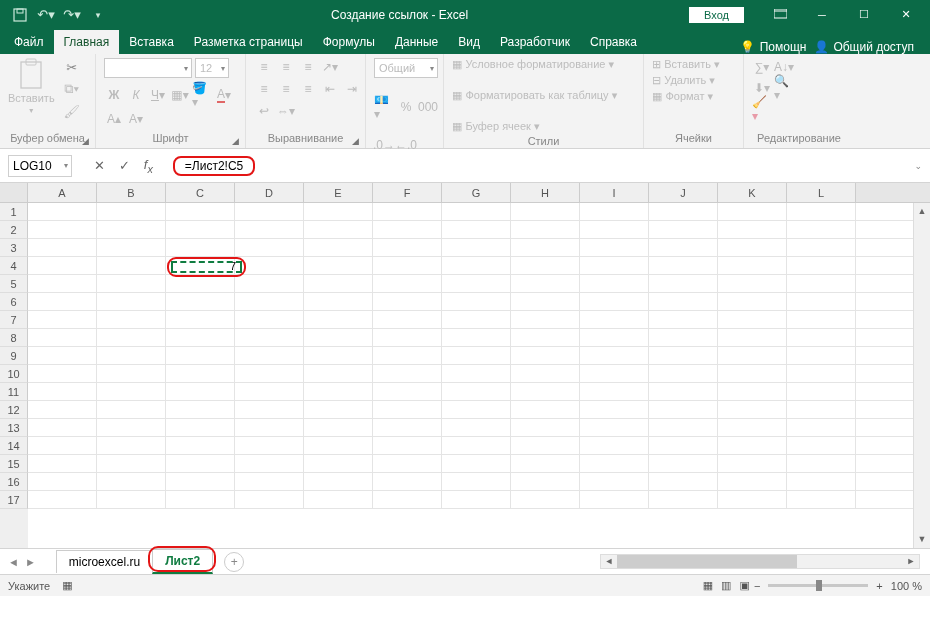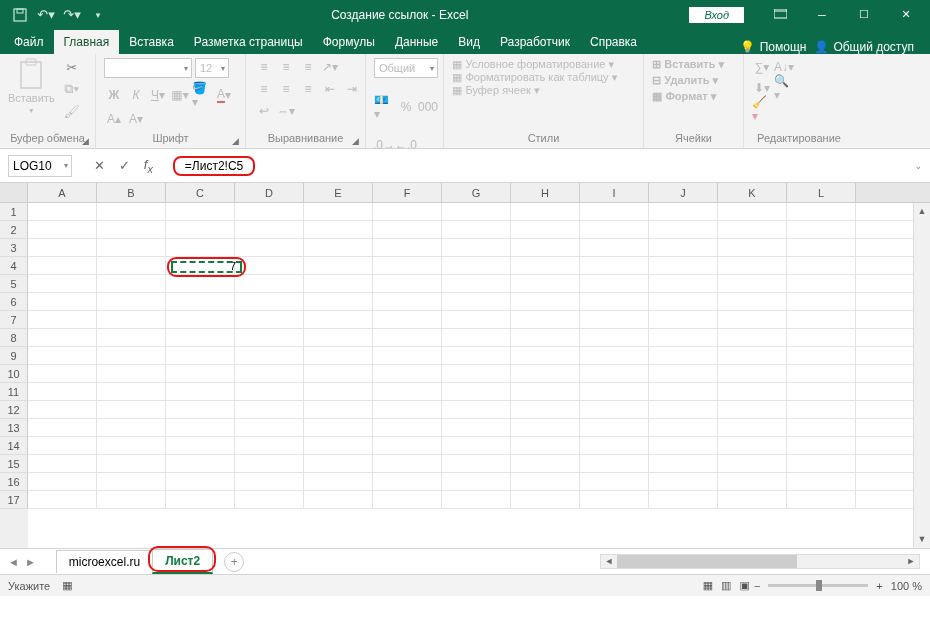--- a/index.html
+++ b/index.html
@@ -3,21 +3,21 @@
 <meta charset="utf-8">
 <style>
 * { box-sizing: border-box; margin: 0; padding: 0; font-family: "Segoe UI", Tahoma, sans-serif; }
 body { width: 930px; height: 630px; background: #fff; overflow: hidden; font-size: 12px; }
 
 .titlebar { height: 29px; background: #0b6a47; display: flex; align-items: center; color: #fff; }
 .qat { display: flex; align-items: center; gap: 2px; padding-left: 8px; }
 .qat-btn { width: 24px; height: 22px; display: flex; align-items: center; justify-content: center; color: #cde9dc; font-size: 13px; }
 .title-text { flex: 1; text-align: center; font-size: 12px; color: #fff; }
 .win-controls { display: flex; align-items: center; gap: 2px; padding-right: 4px; }
-.login-btn { background: #fff; color: #0b6a47; padding: 1px 14px; font-size: 11px; margin-right: 14px; border:1px solid #fff;font-style:italic; }
+.login-btn { background: #fff; color: #0b6a47; padding: 1px 14px; font-size: 11px; margin-right: 14px; border:1px solid #fff; }
 .win-btn { width: 40px; height: 22px; display: flex; align-items: center; justify-content: center; color: #fff; font-size: 11px; }
 
 .ribbon-tabs { height: 25px; background: #0b6a47; display: flex; align-items: flex-end; padding-left: 4px; }
 .tab { padding: 5px 10px 5px; color: #fff; font-size: 12px; cursor: default; }
 .tab.active { background: #f3f3f3; color: #14532d; }
 .tab.file { color:#fff; }
 .tab-spacer { flex:1; }
 .tab-right { display:flex; align-items:center; gap:8px; padding-right:16px; color:#fff; }
 .tab-right-item { display:flex; align-items:center; gap:4px; font-size:12px; }
 
@@ -221,30 +221,30 @@
         </div>
       <div class="icon-row">
           <div class="mini-btn">.0→</div>
           <div class="mini-btn">←.0</div>
         </div>
     </div>
     <div class="group-label"><span>Число</span><span class="launcher">◢</span></div>
   </div>
 
   <div class="group" style="width:200px;">
-    <div class="group-body dim" style="flex-direction:column;gap:0;font-size:11px;">
+    <div class="group-body dim" style="flex-direction:column;gap:18px;font-size:11px;">
       <div>▦ <span>Условное форматирование</span> ▾</div>
       <div>▦ <span>Форматировать как таблицу</span> ▾</div>
       <div>▦ <span>Буфер ячеек</span> ▾</div>
     </div>
     <div class="group-label"><span>Стили</span></div>
   </div>
 
   <div class="group" style="width:100px;">
-    <div class="group-body dim" style="flex-direction:column;gap:3px;font-size:11px;font-weight:bold;">
+    <div class="group-body dim" style="flex-direction:column;gap:3px;font-size:11px;">
       <div>⊞ <span>Вставить</span> ▾</div>
       <div>⊟ <span>Удалить</span> ▾</div>
       <div>▦ <span>Формат</span> ▾</div>
     </div>
     <div class="group-label"><span>Ячейки</span></div>
   </div>
 
   <div class="group" style="width:110px;border-right:none;">
     <div class="group-body" style="flex-direction:column;gap:3px;">
       <div class="icon-row">

